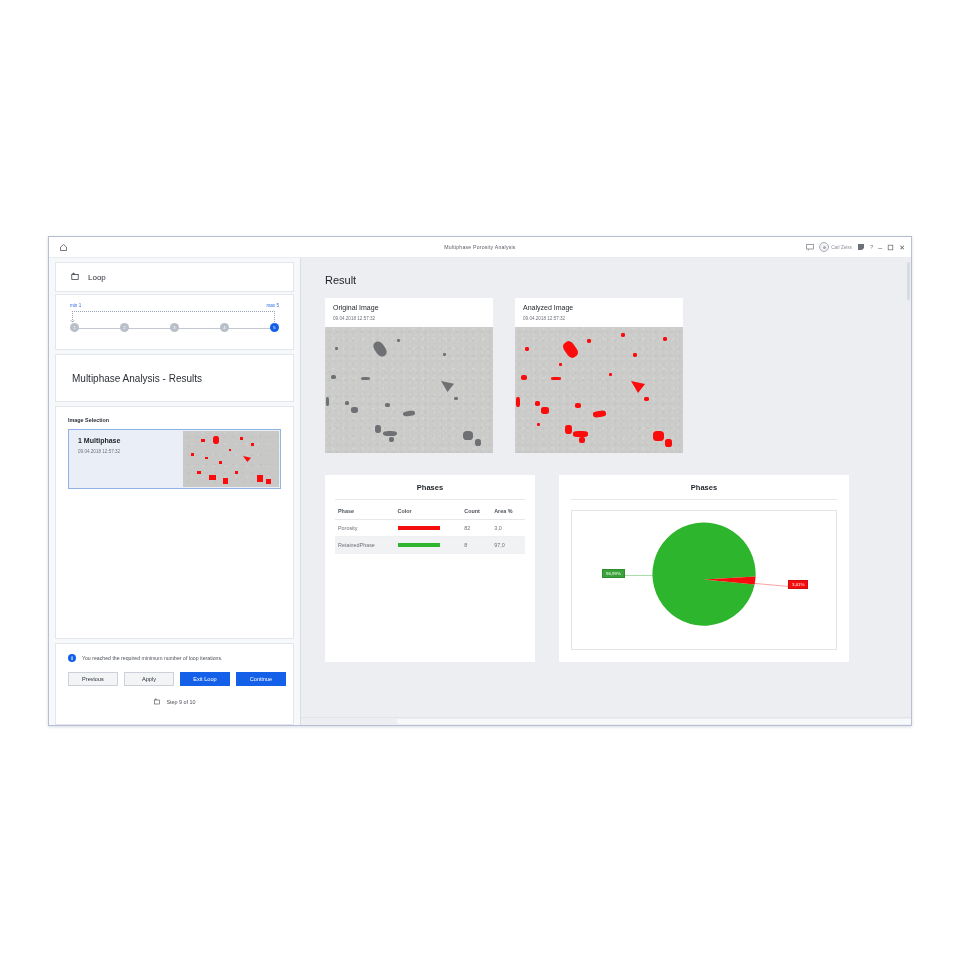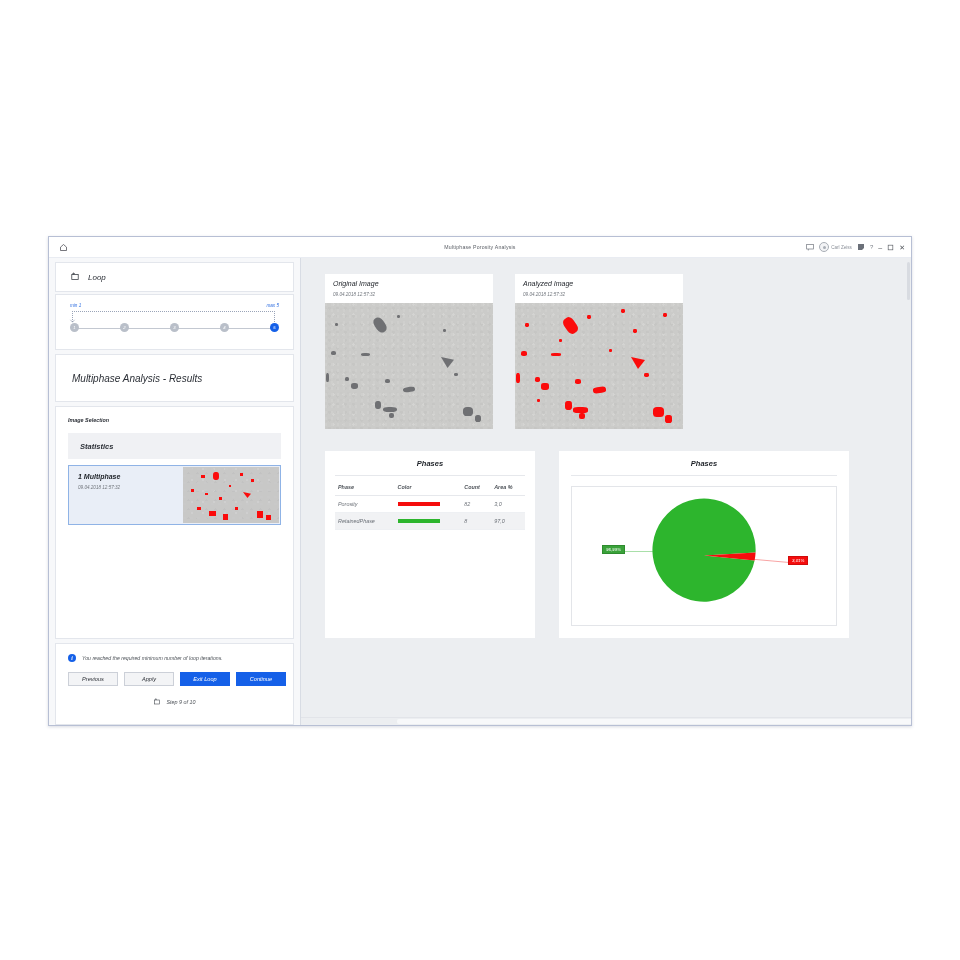--- a/index.html
+++ b/index.html
@@ -93,21 +93,20 @@
   .tb-min, .tb-max, .tb-close {
     font-size: 7px; color:#55595f; line-height:1; font-family:"Liberation Sans", sans-serif;
   }
 
   
   .win-body {
     flex: 1 1 auto;
     display: flex;
     min-height: 0;
     background: #8b5cf6;
-    font-style: italic;
   }
 
   
   .sidebar {
     width: 252px;
     flex: 0 0 252px;
     background: #f7f8fa;
     border-right: 1px solid #d8dce4;
     display: flex;
     flex-direction: column;
@@ -515,23 +514,20 @@
             <div class="step-dot active">5</div>
           </div>
         </div>
 
         <div class="card analysis-card">
           <span class="analysis-title">Multiphase Analysis - Results</span>
         </div>
 
         <div class="card selection-card">
           <div class="sel-label">Image Selection</div>
-          <div class="stats-bar">
-            <span>Statistics</span>
-          </div>
           <div class="result-item">
             <div class="result-item-text">
               <div class="ri-title">1 Multiphase</div>
               <div class="ri-date">09.04.2018 12:57:32</div>
             </div>
             <div class="result-thumb">
               <span class="blob" style="left:18px;top:8px;width:4px;height:3px;"></span>
               <span class="blob" style="left:30px;top:5px;width:6px;height:8px;border-radius:40%;"></span>
               <span class="blob" style="left:57px;top:6px;width:3px;height:3px;"></span>
               <span class="blob" style="left:8px;top:22px;width:3px;height:3px;"></span>
@@ -569,20 +565,21 @@
               </svg>
             </span>
             <span>Step 9 of 10</span>
           </div>
         </div>
 
       </div>
 
       <div class="content">
 
+        <div class="content-title">Result</div>
 
         <div class="img-row">
 
           <div class="img-card">
             <div class="img-card-head">
               <div class="ic-title">Original Image</div>
               <div class="ic-date">09.04.2018 12:57:32</div>
             </div>
             <div class="micro">
               <span class="spot dark" style="left:50px;top:14px;width:10px;height:16px;transform:rotate(-35deg);"></span>

